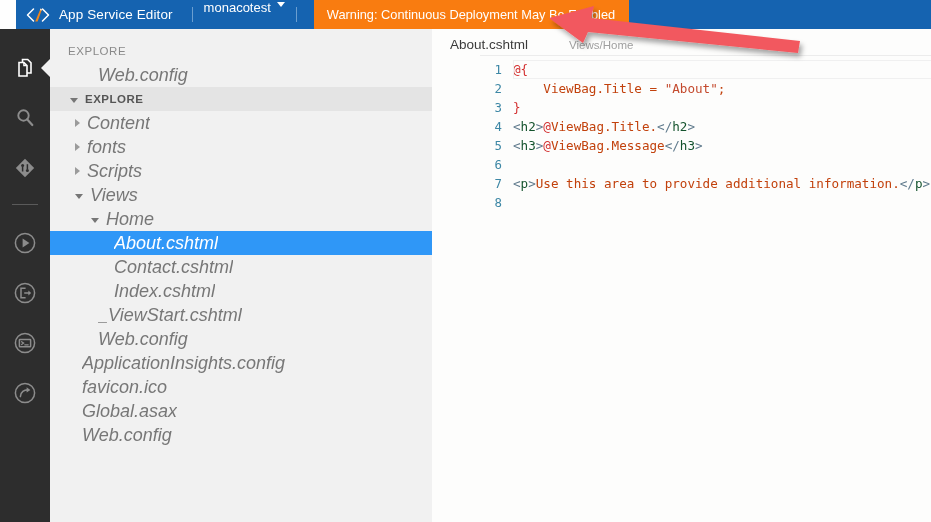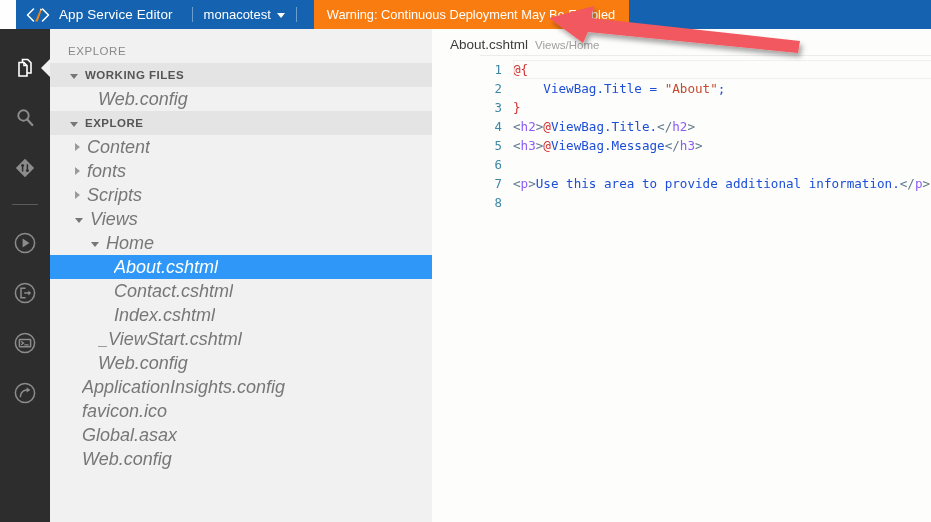--- a/index.html
+++ b/index.html
@@ -29,21 +29,21 @@
     font-size: 13.5px; color: #ffffff;
     letter-spacing: .1px; white-space: nowrap;
   }
   .tb-sep {
     align-self: center;
     width: 1px; height: 15px;
     background: #6a9ed0;
     margin: 0 9px;
   }
   .site-picker {
-    display: flex; align-items: center; gap: 6px;
+    display: flex; gap: 6px;
     color: #ffffff; font-size: 13px; white-space: nowrap;
     padding: 0 2px;
   }
   .caret-down {
     width: 0; height: 0; flex: none;
     border-left: 4.5px solid transparent;
     border-right: 4.5px solid transparent;
     border-top: 5px solid #ffffff;
     margin-top: 2px;
   }
@@ -159,20 +159,21 @@
     padding: 4px 0 3px 18px;
     gap: 7px;
     background: #fdfdfc;
   }
   .tab-title {
     font-size: 13.5px; color: #3b3b3b;
   }
   .tab-path {
     font-size: 11.5px; color: #9f9f9f;
     padding-bottom: 1px;
+    margin-left: 34px;
   }
   .code-area {
     position: relative;
     border-top: 1px solid #ececec;
     margin-left: 48px;
     height: 462px;
     background: #fdfdfc;
   }
   .code-lines {
     font-family: "DejaVu Sans Mono", monospace;
@@ -184,23 +185,23 @@
   .lnum {
     width: 22px; flex: none;
     text-align: right;
     color: #3d87a5;
     margin-right: 11px;
     font-size: 12.4px;
   }
   .ctext { color: #3a3a3a; }
   .tk-at   { color: #d33030; }
   .tk-str  { color: #c44a2e; }
-  .tk-tag  { color: #8b5cf6; text-align: right; }
+  .tk-tag  { color: #14532d; text-align: right; }
   .tk-br   { color: #5f7a8c; }
-  .tk-plain{ color: #1d4ed8; }
+  .tk-plain{ color: #c2410c; }
   .tk-brace{ color: #d33030; }
   .cur-line-box {
     position: absolute;
     left: 33px; top: 4px;
     width: 452px; height: 19px;
     border: 1px solid #f0f0f0;
     background: transparent;
     pointer-events: none;
   }
 
@@ -312,24 +313,20 @@
           <path class="ico-fill" d="M14.6 7.3 L18.4 9.9 L14.6 12.4 Z"></path>
         </svg>
       </span>
     </div>
 
   </div>
 
   <div class="sidebar">
     <div class="explore-title">EXPLORE</div>
     <div id="tree">
-        <div class="section-header">
-          <span class="tri tri-open"></span>
-          <span>WORKING FILES</span>
-        </div>
         <div class="row">
           <span style="display: inline-block; flex: 0 0 auto; width: 41px;"></span>
           <span class="tri-spacer"></span>
           <span class="row-label">Web.config</span>
         </div>
         <div class="section-header">
           <span class="tri tri-open"></span>
           <span>EXPLORE</span>
         </div>
         <div class="row">

